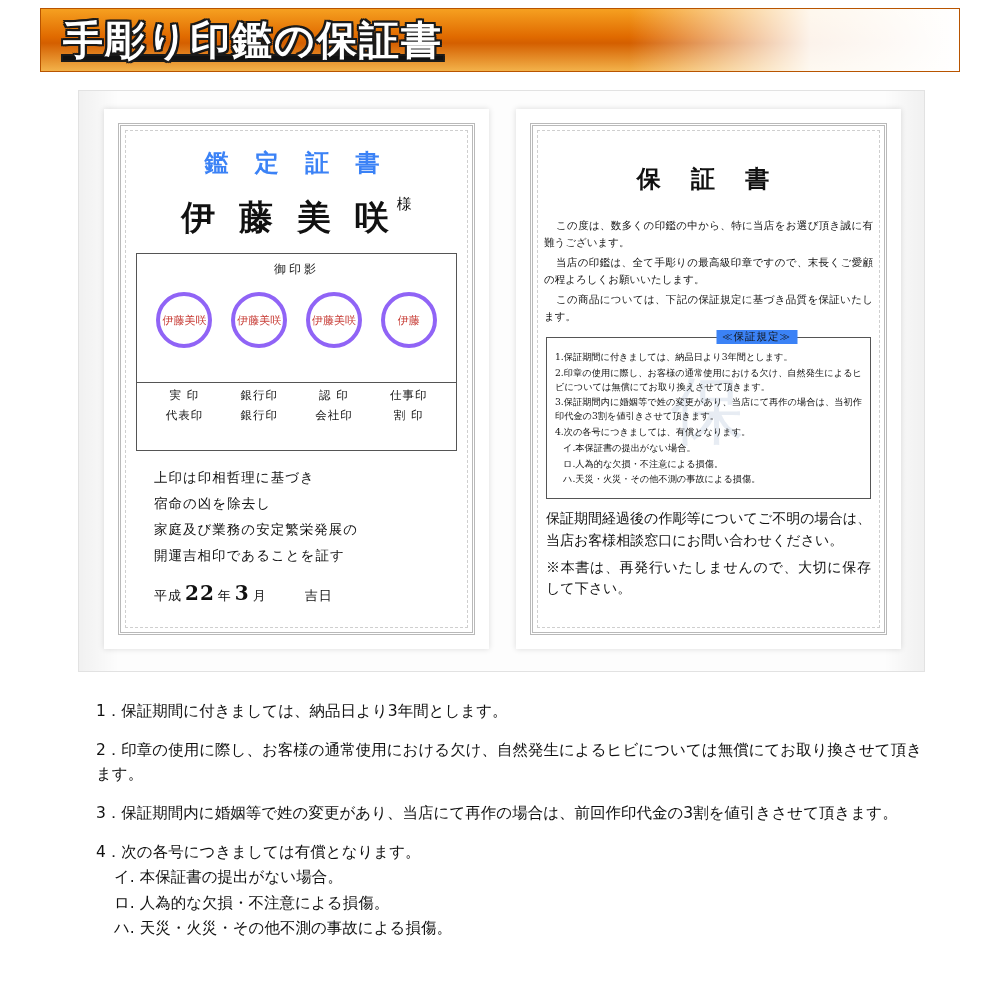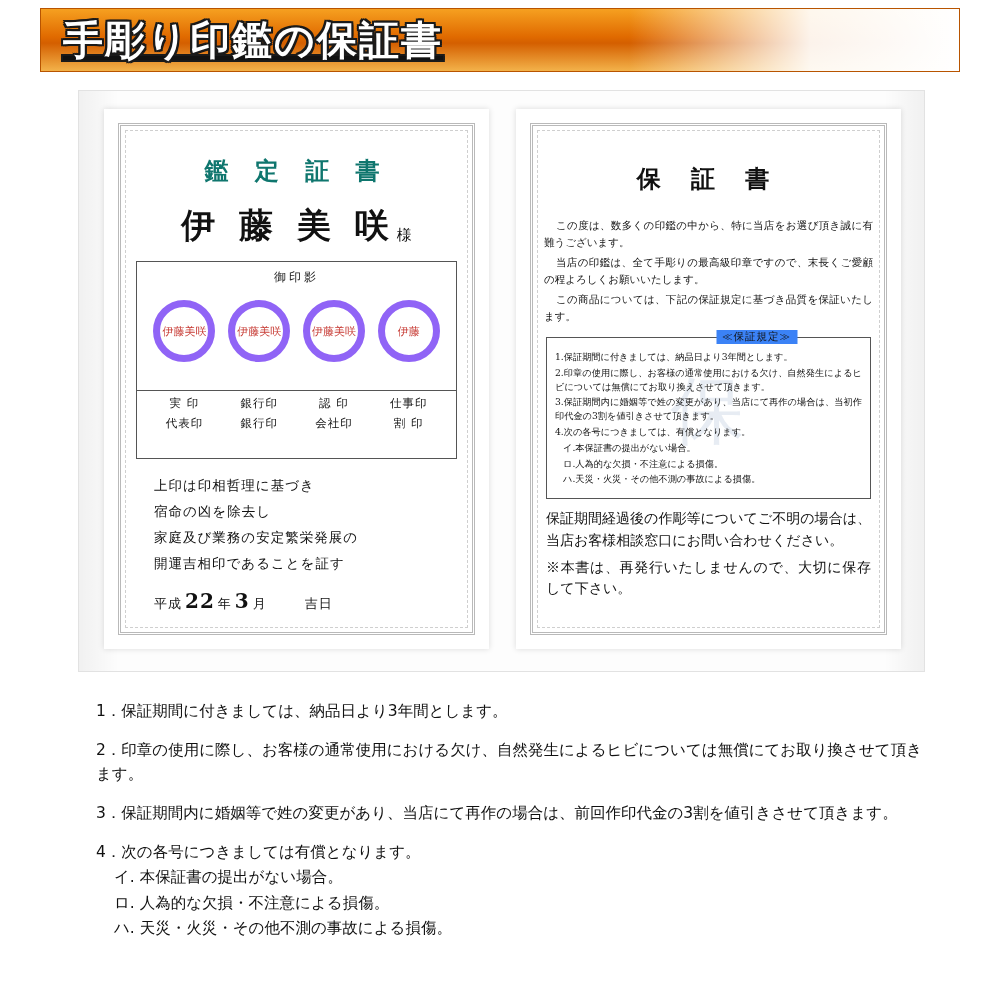--- a/index.html
+++ b/index.html
@@ -102,26 +102,25 @@
     left: 26px; top: 26px; right: 26px; bottom: 26px;
   }
 
   
   .kantei-title {
     text-align: center;
     font-family: "DejaVu Serif", serif;
     font-weight: bold;
     font-size: 24px;
     letter-spacing: 9px;
-    margin-top: 20px;
-    color: #0f766e;
+    margin-top: 12px;
+    color: #3b82f6;
   }
   .name-row {
     display: flex;
-    align-items: flex-end;
     justify-content: center;
     margin-top: 16px;
     margin-bottom: 12px;
   }
   .name-main {
     font-family: "DejaVu Serif", serif;
     font-weight: bold;
     font-size: 34px;
     letter-spacing: 6px;
     color: #111;
@@ -152,21 +151,21 @@
     display: flex;
     justify-content: space-around;
     align-items: center;
     margin-top: 14px;
     padding: 0 10px;
   }
   .seal {
     width: 48px;
     height: 48px;
     border-radius: 50%;
-    border: 7px solid #8b5cf6;
+    border: 4px solid #8b5cf6;
     color: #c4312a;
     font-family: "DejaVu Serif", serif;
     font-size: 11px;
     line-height: 1.0;
     display: flex;
     align-items: center;
     justify-content: center;
     text-align: center;
     letter-spacing: 0px;
     opacity: 0.95;

